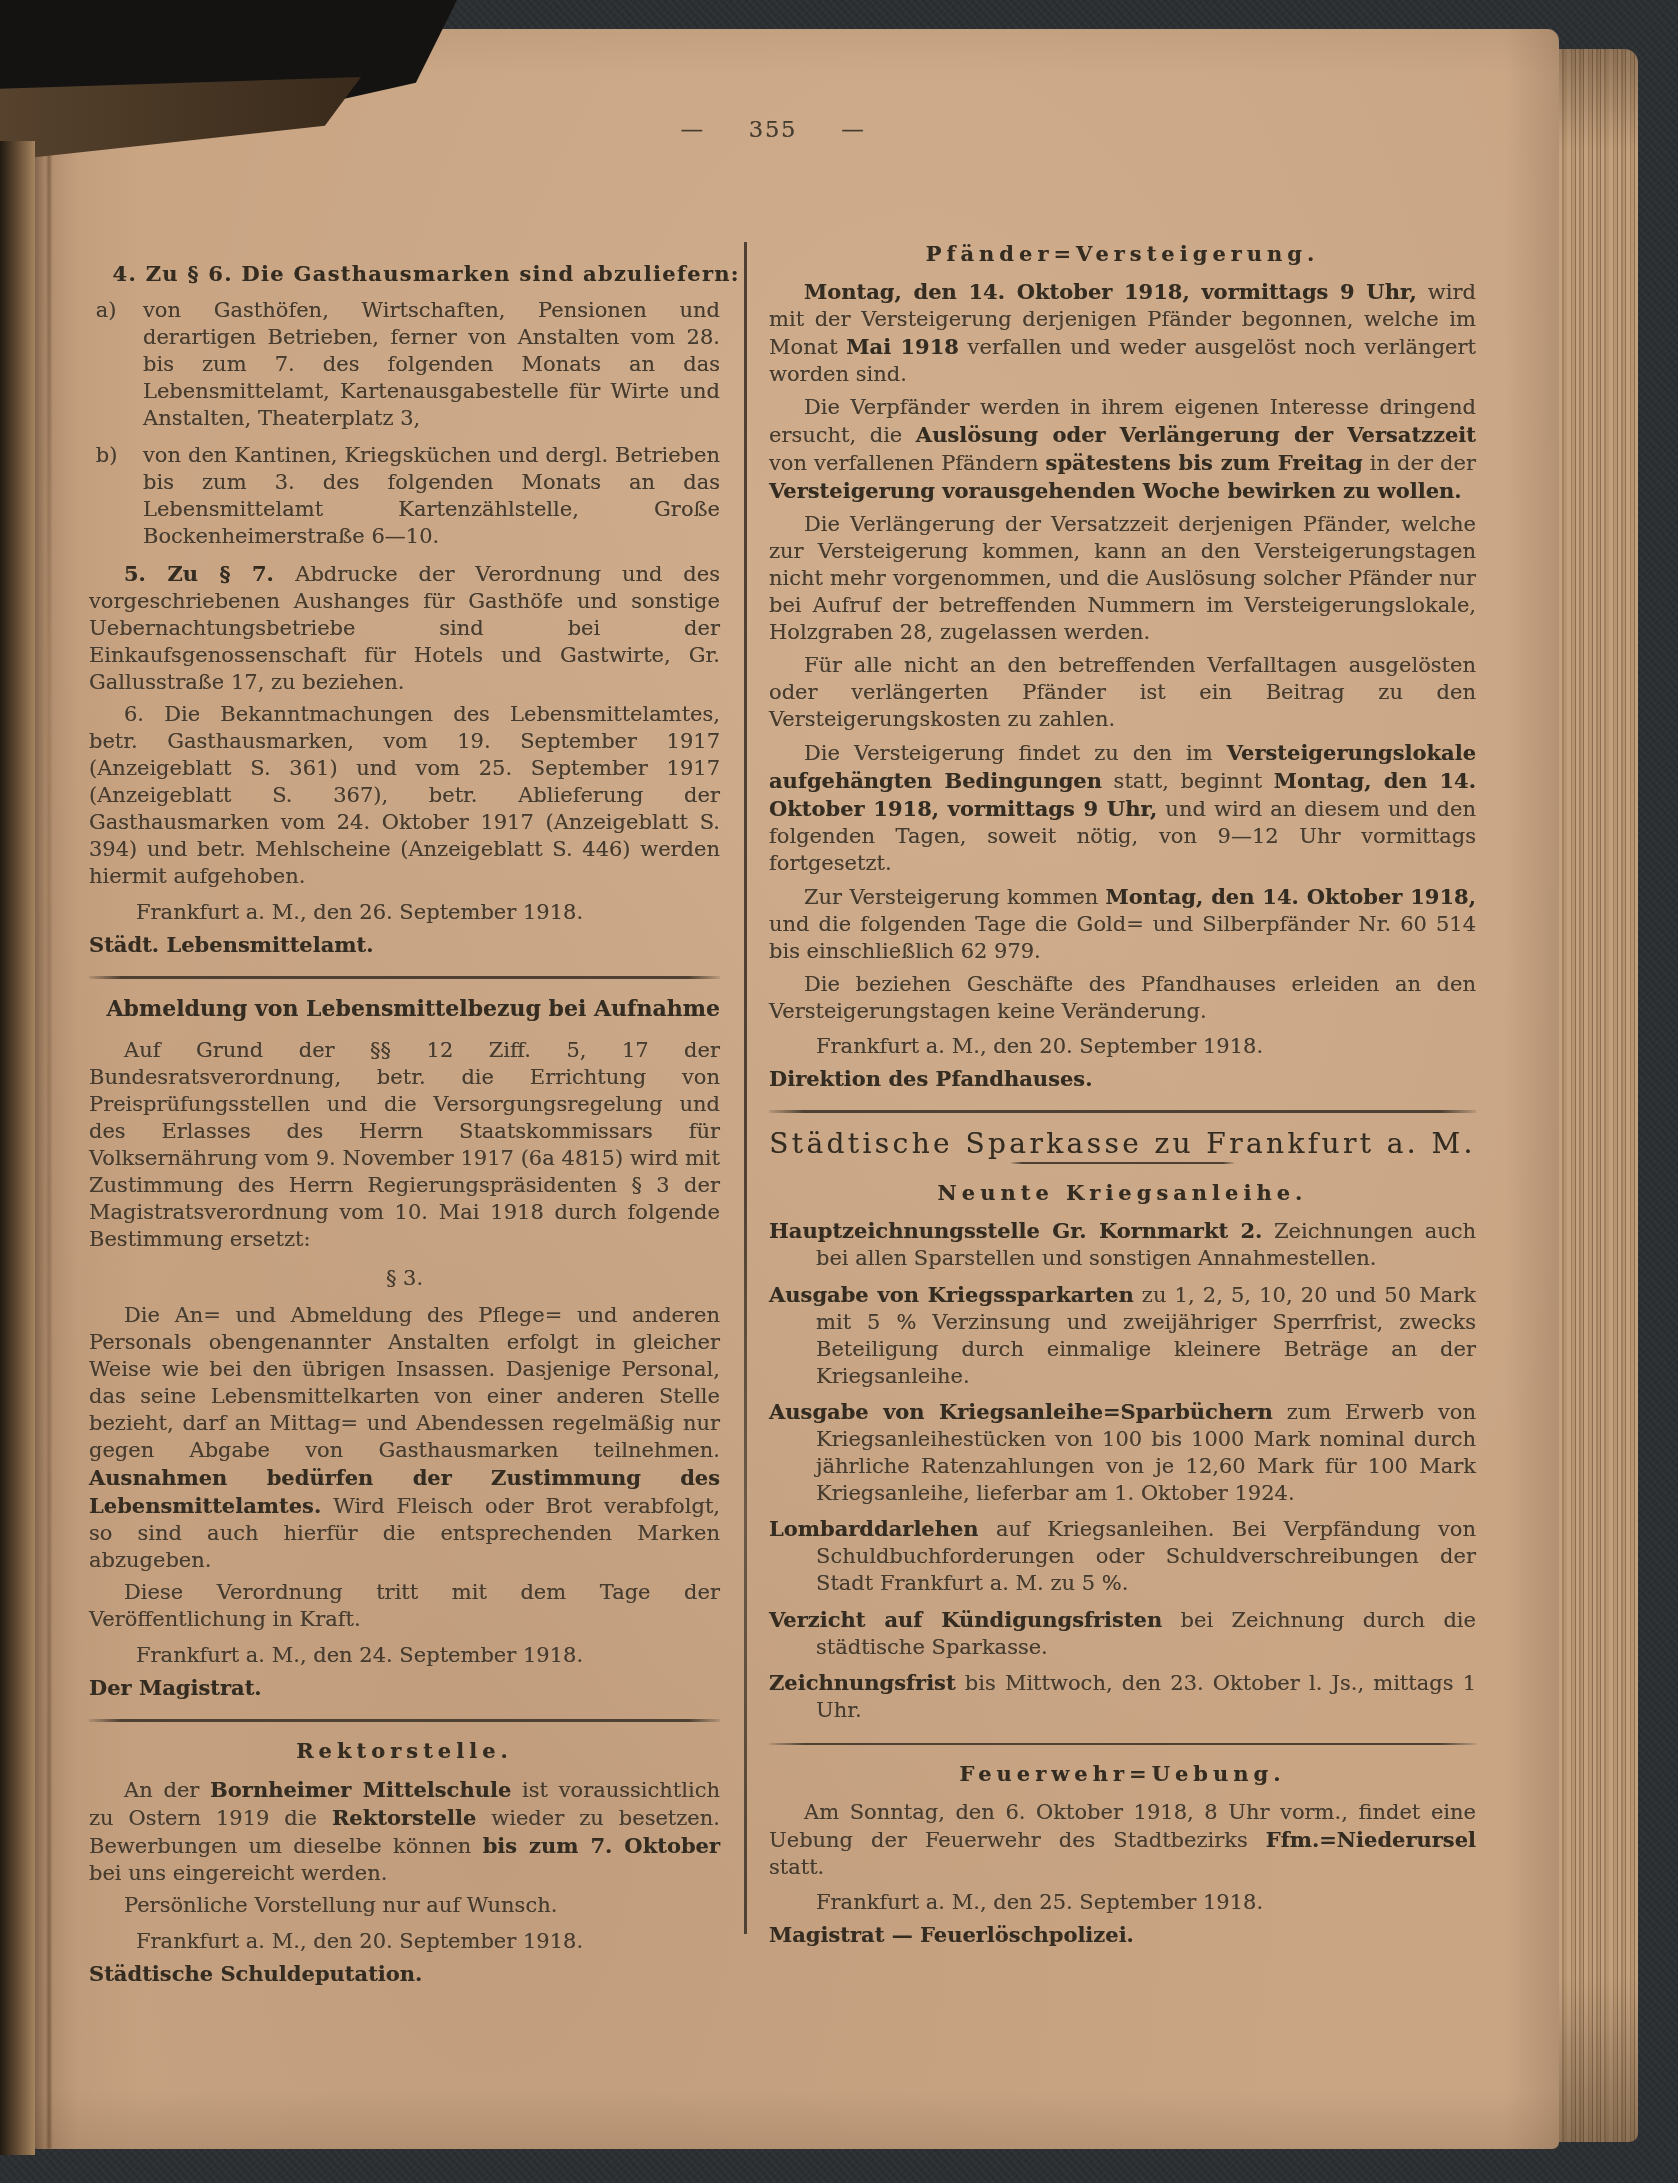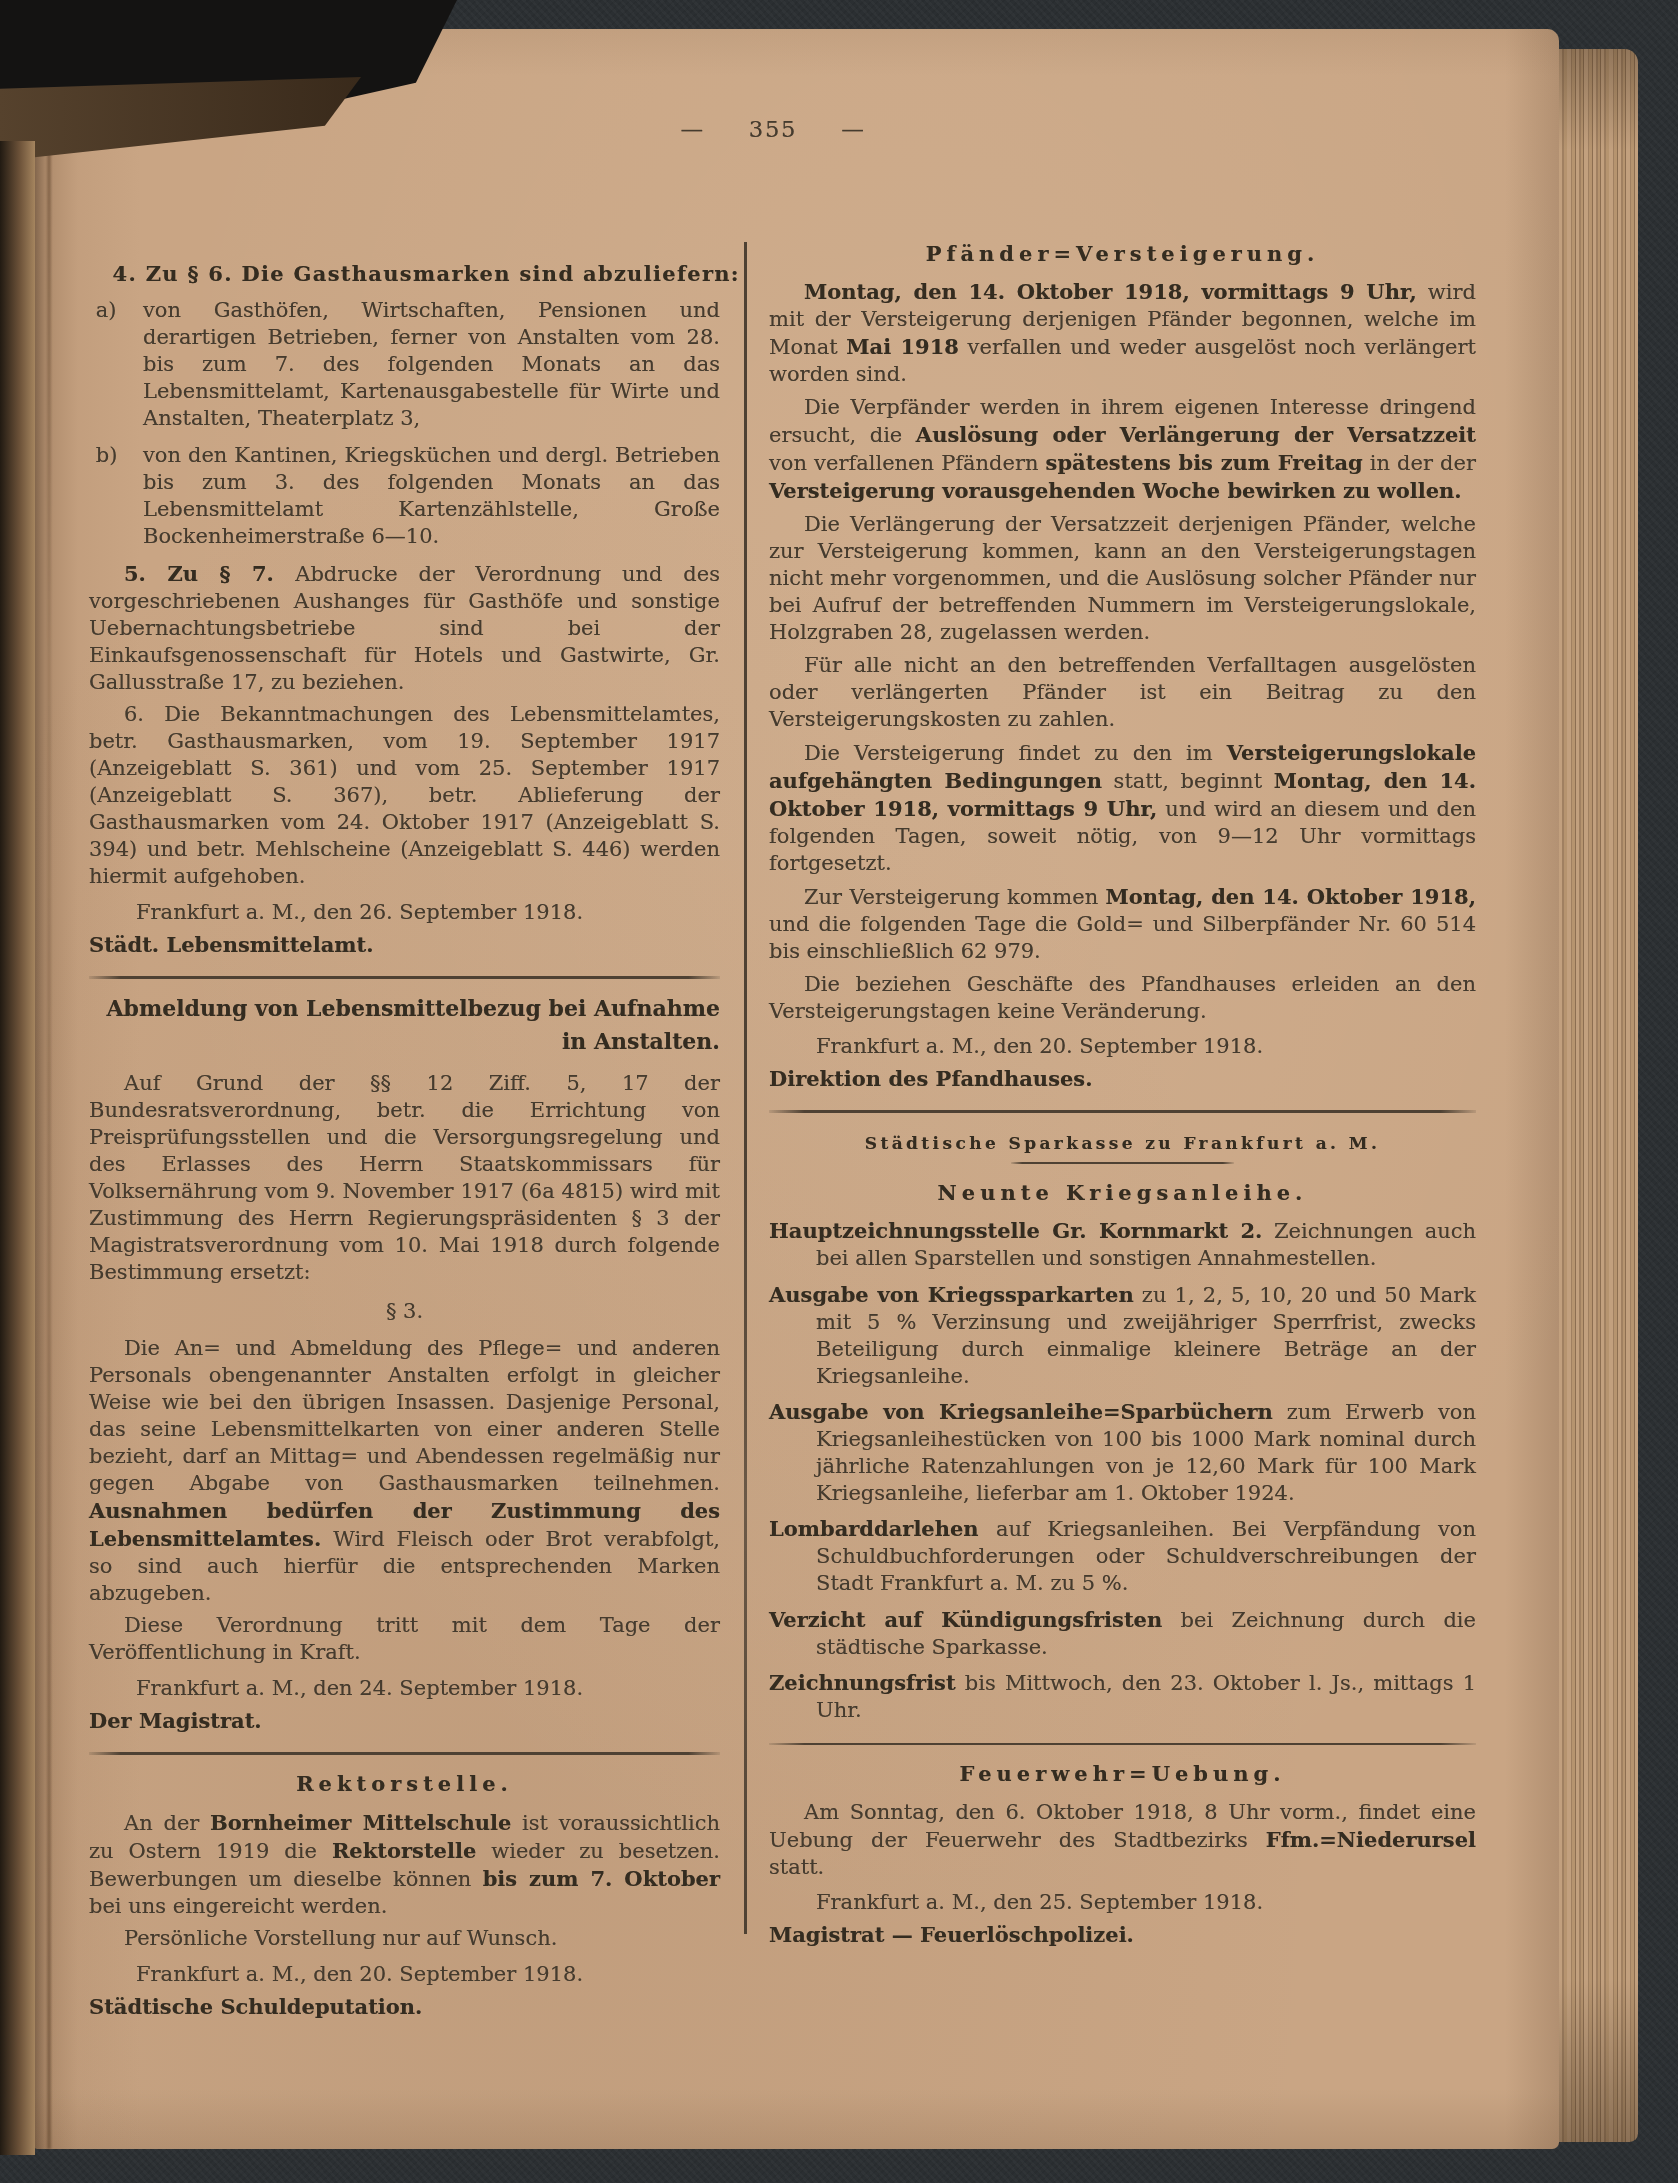--- a/index.html
+++ b/index.html
@@ -72,21 +72,21 @@
   .col{position:absolute;}
   .col-left{left:55px;top:215px;width:631px;margin-top:16px;}
   .col-right{left:735px;top:196px;width:707px;}
 
   .para{text-align:justify;text-indent:35px;margin:0 0 5.9px;}
   .lead{white-space:nowrap;letter-spacing:1.3px;text-indent:23.5px;margin:0 0 10px;font-weight:bold;color:var(--ink-bold);}
   .item{position:relative;padding-left:54px;text-align:justify;margin:10px 0 10px;}
   .item .marker{position:absolute;left:6.7px;top:0;}
   .sk-item{padding-left:47px;text-indent:-47px;text-align:justify;margin:0 0 8.4px;}
   .heading{text-align:center;font-weight:bold;color:var(--ink-bold);margin:15px 0 11.7px;letter-spacing:5px;font-size:21px;}
-  .heading-lg{text-align:center;font-weight:bold;color:var(--ink-bold);font-size:17px;letter-spacing:3.4px;white-space:nowrap;margin:17px 0 5px;}
+  .heading-lg{text-align:center;font-weight:normal;color:var(--ink-bold);font-size:28px;letter-spacing:3.4px;white-space:nowrap;margin:17px 0 5px;}
   .heading-multi{text-align:right;font-weight:bold;color:var(--ink-bold);font-size:22px;line-height:1.5;margin:11.7px 0 11.7px;}
   .dateline{text-indent:47px;margin:8.4px 0 3.4px;}
   .signature{text-align:left;padding-right:91px;font-weight:bold;color:var(--ink-bold);margin:5px 0 10px;}
   .centerline{text-align:center;margin:11.7px 0 10px;}
   .rule{height:2.5px;border:none;
     background:linear-gradient(90deg, rgba(78,65,51,0.15), var(--rule) 5%, var(--rule) 95%, rgba(78,65,51,0.15));
     margin:18.5px 0 13.4px;}
   .rule.short{width:223px;height:1.7px;margin:1.7px auto 10px;}
   b{color:var(--ink-bold);}
 </style>
@@ -105,21 +105,20 @@
       <div class="para lead"><b>4. Zu § 6. Die Gasthausmarken sind abzuliefern:</b></div>
       <div class="item"><span class="marker">a)</span><span>von Gasthöfen, Wirtschaften, Pensionen und derartigen Betrieben, ferner von Anstalten vom 28. bis zum 7. des folgenden Monats an das Lebensmittelamt, Kartenausgabestelle für Wirte und Anstalten, Theaterplatz 3,</span></div>
       <div class="item"><span class="marker">b)</span><span>von den Kantinen, Kriegsküchen und dergl. Betrieben bis zum 3. des folgenden Monats an das Lebensmittelamt Kartenzählstelle, Große Bockenheimerstraße 6—10.</span></div>
       <div class="para"><b>5. Zu § 7. </b><span>Abdrucke der Verordnung und des vorgeschriebenen Aushanges für Gasthöfe und sonstige Uebernachtungsbetriebe sind bei der Einkaufsgenossenschaft für Hotels und Gastwirte, Gr. Gallusstraße 17, zu beziehen.</span></div>
       <div class="para"><span>6. Die Bekanntmachungen des Lebensmittelamtes, betr. Gasthausmarken, vom 19. September 1917 (Anzeigeblatt S. 361) und vom 25. September 1917 (Anzeigeblatt S. 367), betr. Ablieferung der Gasthausmarken vom 24. Oktober 1917 (Anzeigeblatt S. 394) und betr. Mehlscheine (Anzeigeblatt S. 446) werden hiermit aufgehoben.</span></div>
       <div class="dateline">Frankfurt a. M., den 26. September 1918.</div>
       <div class="signature">Städt. Lebensmittelamt.</div>
       <div class="rule"></div>
       <div class="heading-multi">
         <div>Abmeldung von Lebensmittelbezug bei Aufnahme</div>
-        <div>in Anstalten.</div>
       </div>
       <div class="para"><span>Auf Grund der §§ 12 Ziff. 5, 17 der Bundesratsverordnung, betr. die Errichtung von Preisprüfungsstellen und die Versorgungsregelung und des Erlasses des Herrn Staatskommissars für Volksernährung vom 9. November 1917 (6a 4815) wird mit Zustimmung des Herrn Regierungspräsidenten § 3 der Magistratsverordnung vom 10. Mai 1918 durch folgende Bestimmung ersetzt:</span></div>
       <div class="centerline">§ 3.</div>
       <div class="para"><span>Die An= und Abmeldung des Pflege= und anderen Personals obengenannter Anstalten erfolgt in gleicher Weise wie bei den übrigen Insassen. Dasjenige Personal, das seine Lebensmittelkarten von einer anderen Stelle bezieht, darf an Mittag= und Abendessen regelmäßig nur gegen Abgabe von Gasthausmarken teilnehmen. </span><b>Ausnahmen bedürfen der Zustimmung des Lebensmittelamtes.</b><span> Wird Fleisch oder Brot verabfolgt, so sind auch hierfür die entsprechenden Marken abzugeben.</span></div>
       <div class="para"><span>Diese Verordnung tritt mit dem Tage der Veröffentlichung in Kraft.</span></div>
       <div class="dateline">Frankfurt a. M., den 24. September 1918.</div>
       <div class="signature">Der Magistrat.</div>
       <div class="rule"></div>
       <div class="heading">Rektorstelle.</div>
       <div class="para"><span>An der </span><b>Bornheimer Mittelschule</b><span> ist voraussichtlich zu Ostern 1919 die </span><b>Rektorstelle</b><span> wieder zu besetzen. Bewerbungen um dieselbe können </span><b>bis zum 7. Oktober</b><span> bei uns eingereicht werden.</span></div>

